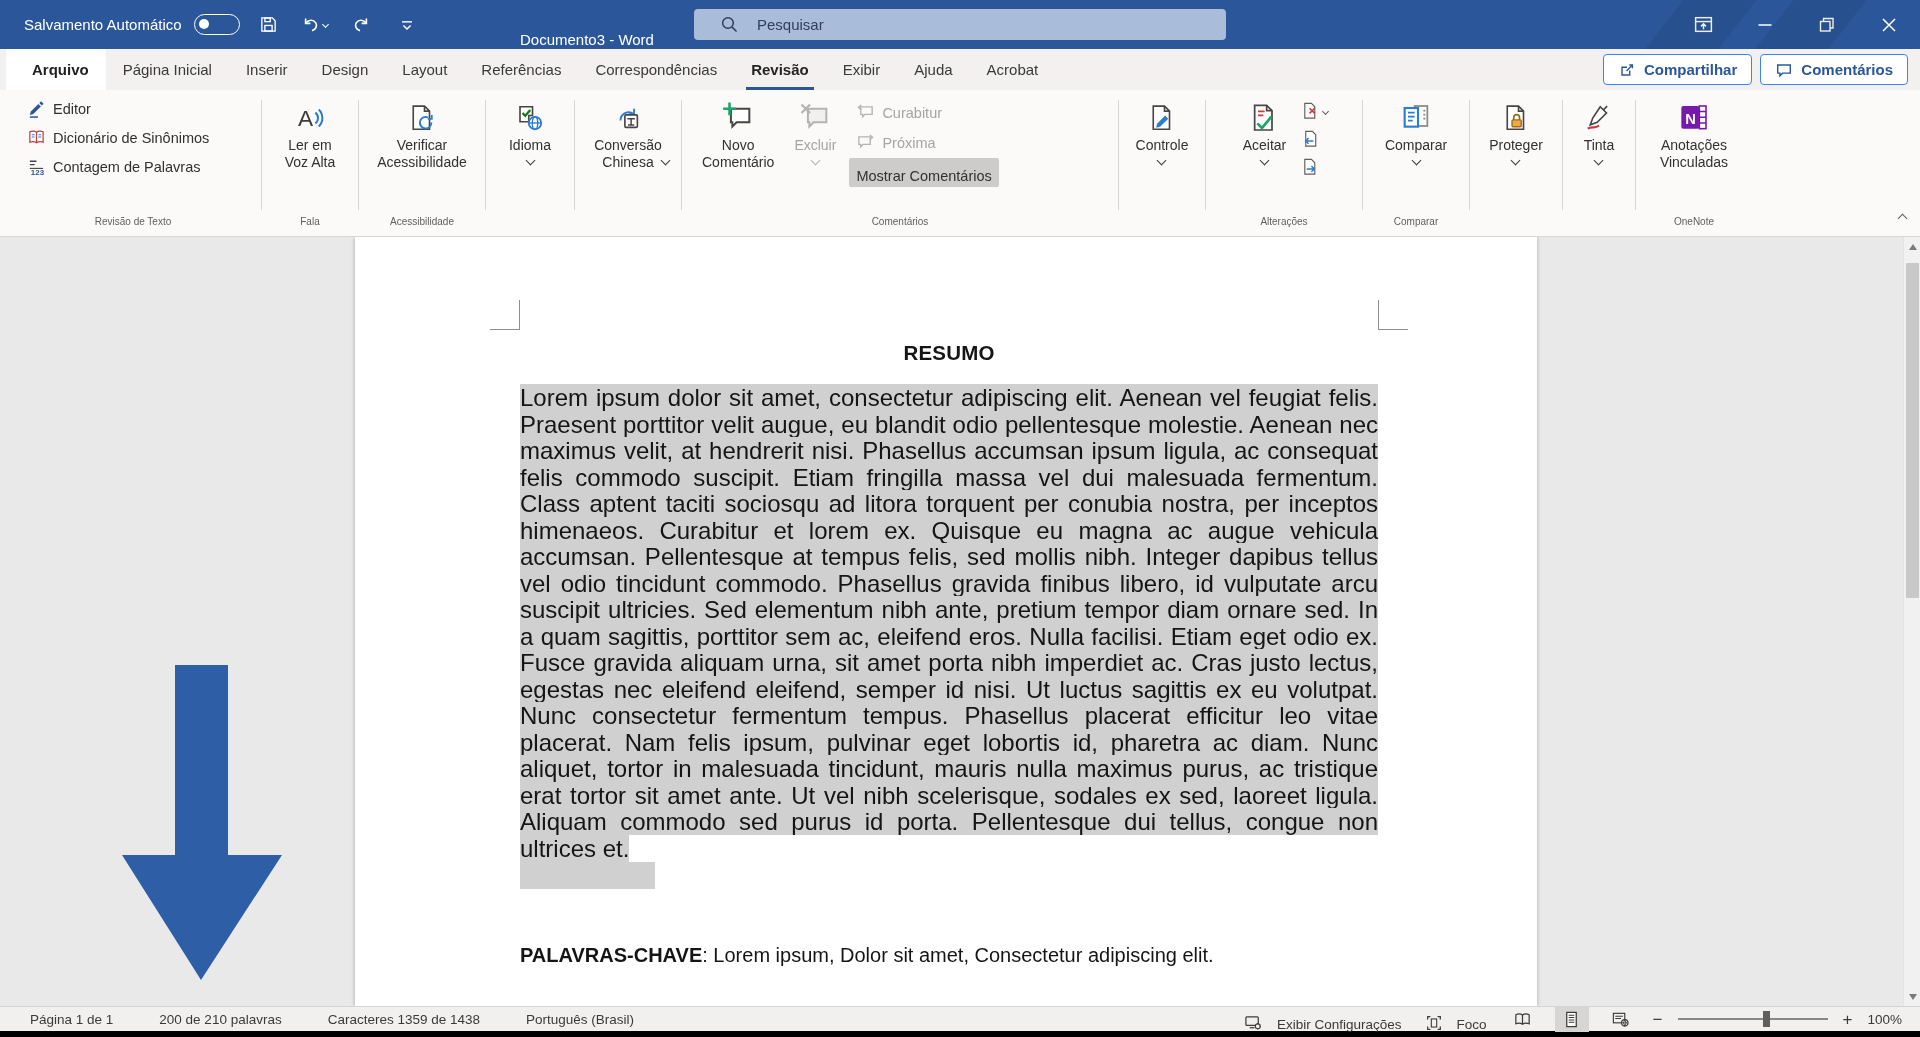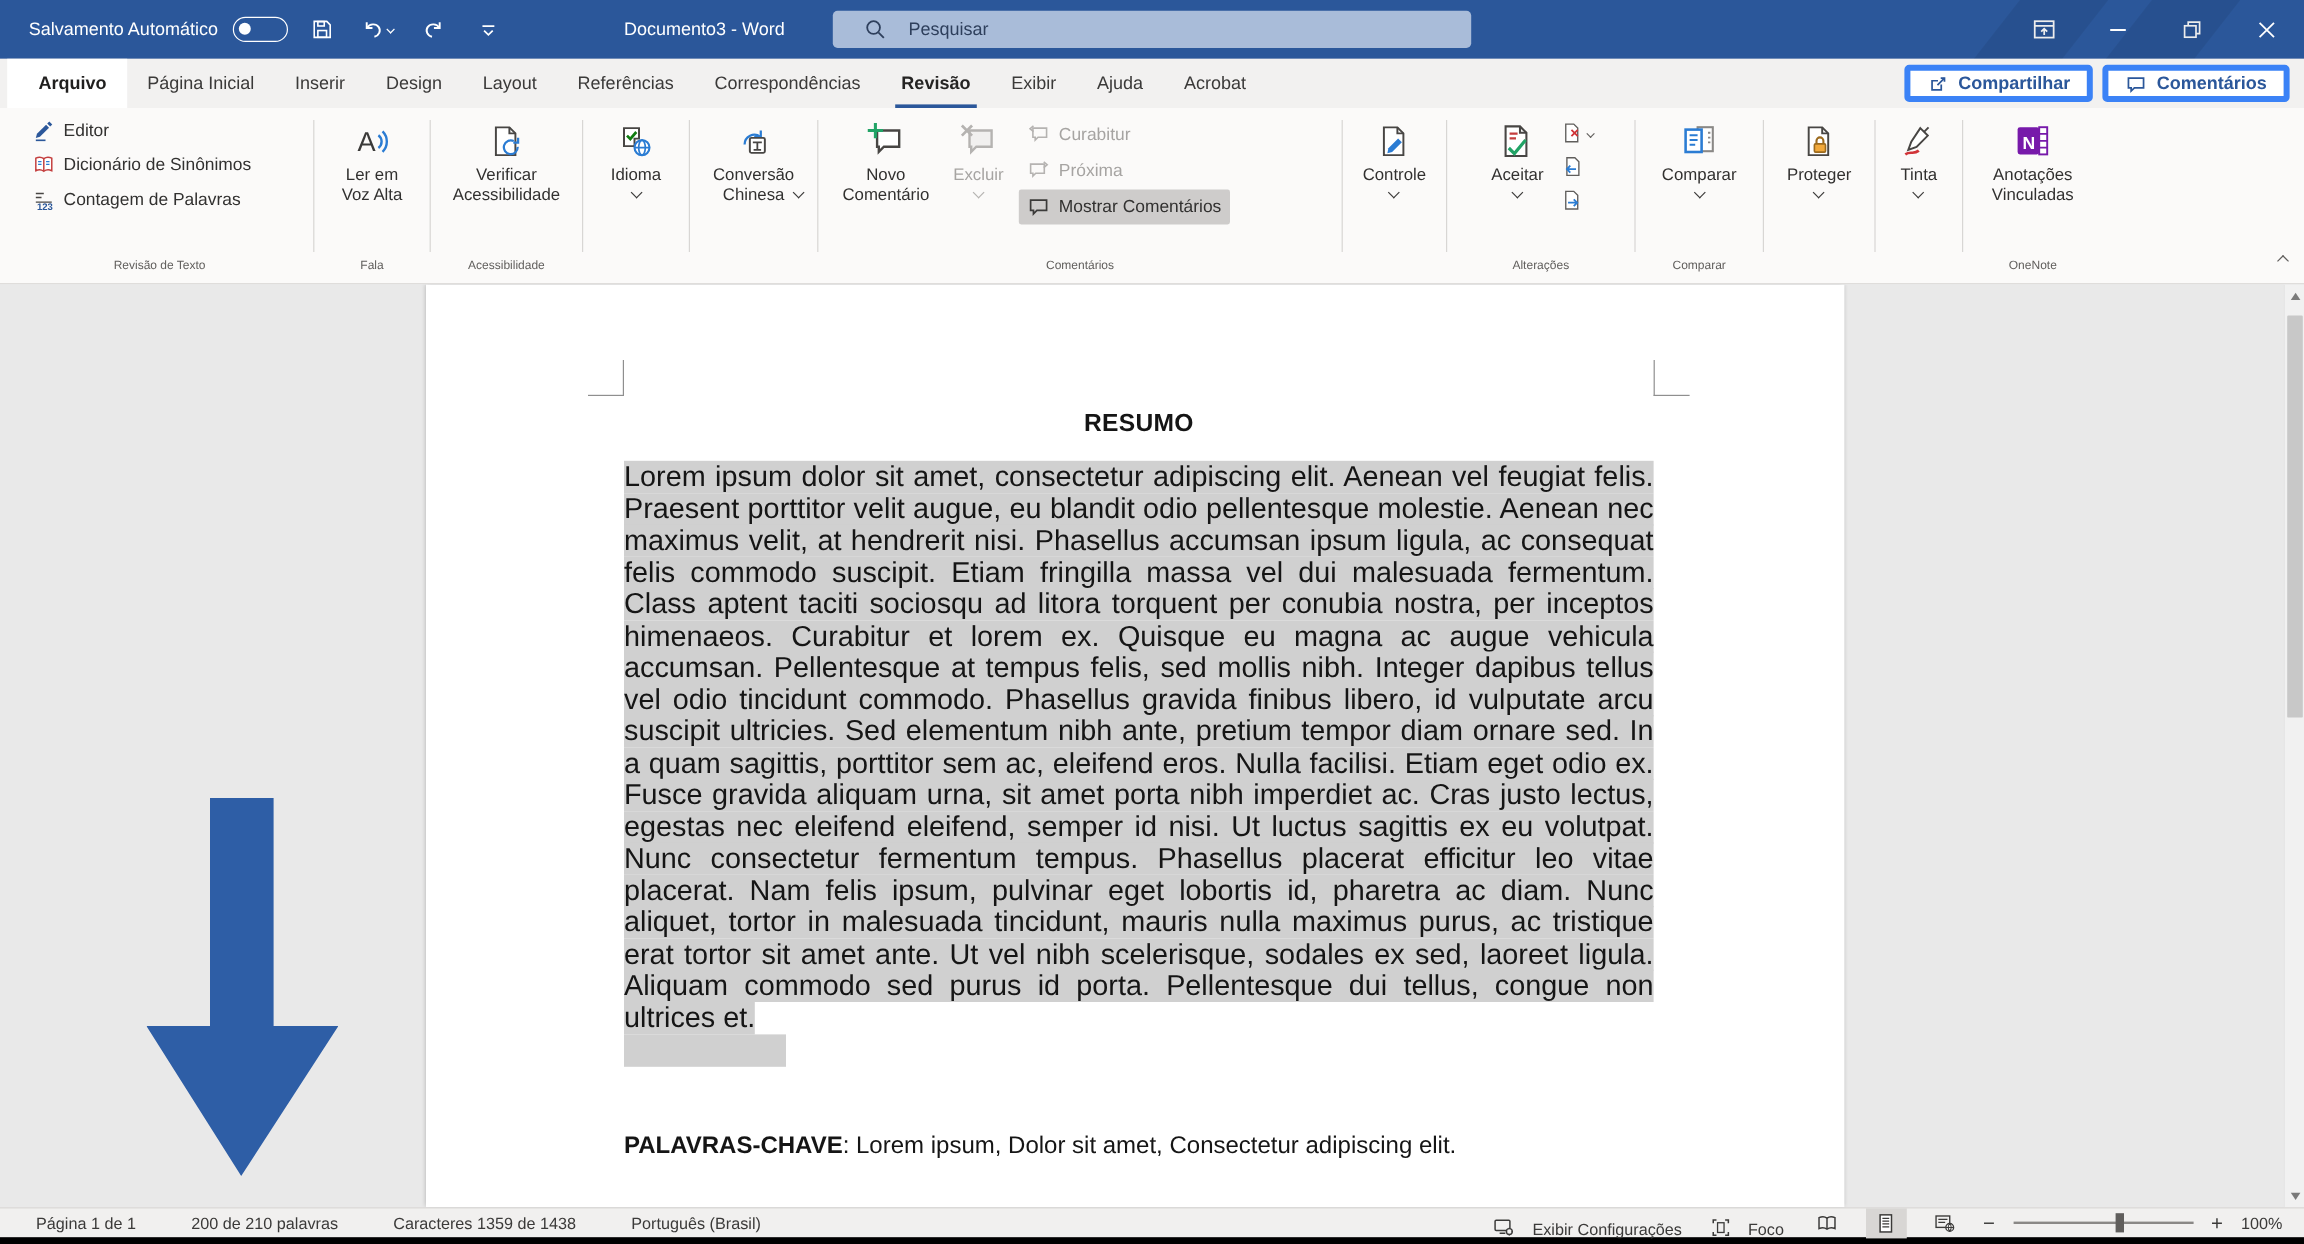--- a/index.html
+++ b/index.html
@@ -7,52 +7,52 @@
 
   
   .titlebar { position:relative; height:49px; background:#2b579a; color:#fff; display:flex; align-items:center; overflow:hidden; }
   .tb-deco { position:absolute; right:60px; top:-20px; width:420px; height:120px; pointer-events:none; }
   .tb-deco div { position:absolute; width:58px; height:260px; background:rgba(0,0,0,0.07); transform:rotate(38deg); top:-60px; }
   .tb-left { display:flex; align-items:center; gap:12px; padding-left:24px; }
   .autosave-label { font-size:15px; }
   .toggle { width:46px; height:21px; border:1.6px solid #fff; border-radius:11px; position:relative; cursor:pointer; }
   .toggle .knob { position:absolute; left:4px; top:3.6px; width:10px; height:10px; border-radius:50%; background:#fff; }
   .tb-btn { width:34px; height:34px; display:flex; align-items:center; justify-content:center; gap:2px; border-radius:2px; }
-  .doc-title { position:absolute; left:520px; top:0; height:49px; line-height:49px; font-size:15px; white-space:nowrap; }
+  .doc-title { position:absolute; left:520px; top:15px; height:49px; line-height:49px; font-size:15px; white-space:nowrap; }
   .search-pill { position:absolute; left:50%; transform:translateX(-50%); top:9px; width:532px; height:31px; background:#a9bcd9; border-radius:4px; display:flex; align-items:center; padding-left:26px; gap:18px; color:#2e3f5c; font-size:15px; cursor:text; }
   .tb-right { margin-left:auto; display:flex; height:49px; }
   .win-btn { width:62px; height:49px; display:flex; align-items:center; justify-content:center; }
   .chev { width:7px; height:7px; border-right:1.5px solid currentColor; border-bottom:1.5px solid currentColor; transform:rotate(45deg); display:inline-block; }
   .chev-up { transform:rotate(225deg); }
 
   
   .tabrow { height:41px; background:#f2f1f0; display:flex; align-items:stretch; padding-left:6px; position:relative; }
   .tab { padding:0 17px; display:flex; align-items:center; font-size:15px; color:#3b3a39; cursor:pointer; position:relative; white-space:nowrap; }
   .tab.file { background:#fff; color:#201f1e; font-weight:bold;padding-left:26px; }
   .tab.active { font-weight:bold; color:#252423; }
   .tab.active::after { content:""; position:absolute; left:12px; right:12px; bottom:0; height:3px; background:#2b579a; }
   .tabrow-right { position:absolute; right:12px; top:5px; display:flex; gap:8px; }
-  .pill-btn { height:31px; background:#fff; border:5px solid #3b82f6; border-radius:4px; display:flex; align-items:center; gap:8px; padding:0 14px; color:#2b579a; font-size:15px; font-weight:bold; cursor:pointer; }
+  .pill-btn { height:31px; background:#fff; border:1px solid #3b82f6; border-radius:4px; display:flex; align-items:center; gap:8px; padding:0 14px; color:#2b579a; font-size:15px; font-weight:bold; cursor:pointer; }
 
   
   .ribbon { height:147px; background:#fbfaf9; border-bottom:1px solid #d8d6d4; display:flex; align-items:stretch; padding:2px 8px 0 8px; position:relative; }
   .rdivider { width:1px; background:#d8d6d4; margin:8px 3px 26px 3px; }
   .rgroup { display:flex; flex-direction:column; }
   .rgroup-content { flex:1; display:flex; align-items:flex-start; padding-top:2px; }
   .rgroup-label { height:24px; font-size:10px; color:#605e5c; text-align:center; line-height:20px; white-space:nowrap; }
   .rbtn-lg { display:flex; flex-direction:column; align-items:center; padding:5px 7px 2px 7px; border-radius:2px; cursor:pointer; }
   .rbtn-lg .ic { height:38px; display:flex; align-items:center; justify-content:center; }
   .rbtn-lg .lbl { font-size:14px; color:#323130; line-height:17px; text-align:center; white-space:nowrap; }
   .rbtn-lg .dd { margin-top:3px; color:#3b3a39; }
   .rbtn-lg.disabled .lbl { color:#a6a4a2; }
   .rbtn-lg.disabled .dd { color:#b5b3b1; }
   .stack3 { display:flex; flex-direction:column; justify-content:flex-start; gap:1px; padding-top:4px; }
   .rbtn-sm { display:flex; align-items:center; gap:7px; font-size:14.5px; color:#323130; padding:3px 7px; border-radius:2px; cursor:pointer; white-space:nowrap; height:29px; }
   .rbtn-sm.disabled { color:#a6a4a2; }
-  .rbtn-sm.toggled { background:#cecccb; }
+  .rbtn-sm.toggled { background:#cecccb;flex-direction:column; }
   .icon-col { display:flex; flex-direction:column; gap:2px; padding-top:4px; }
   .icon-only { display:flex; align-items:center; gap:3px; padding:2px 4px; cursor:pointer; height:26px; }
   .collapse-ribbon { position:absolute; right:10px; bottom:6px; color:#605e5c; cursor:pointer; padding:4px; }
 
   
   .docarea { position:relative; height:769px; background:#e9e9e9; overflow:hidden; }
   .page { position:absolute; left:355px; top:0; width:1182px; height:769px; background:#fff; box-shadow:0 0 4px rgba(0,0,0,0.28); }
   .cropmark { position:absolute; width:30px; height:30px; }
   .cropmark.tl { left:135px; top:63px; border-right:1.4px solid #8f8f8f; border-bottom:1.4px solid #8f8f8f; }
   .cropmark.tr { left:1023px; top:63px; border-left:1.4px solid #8f8f8f; border-bottom:1.4px solid #8f8f8f; }

